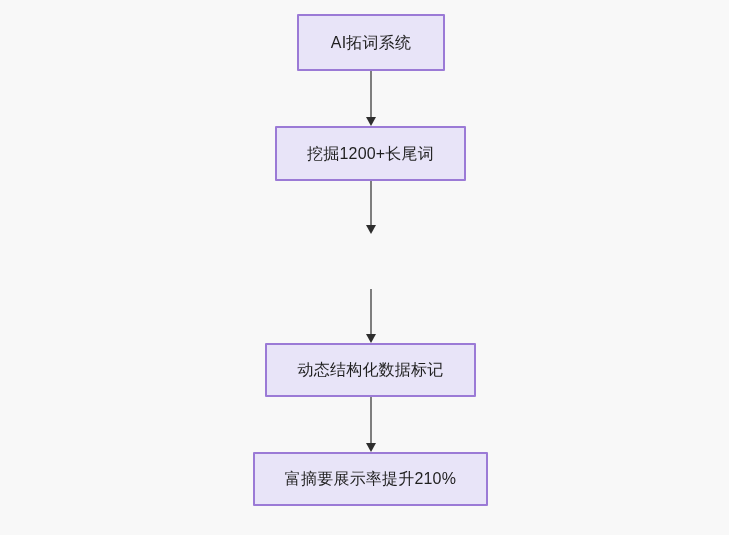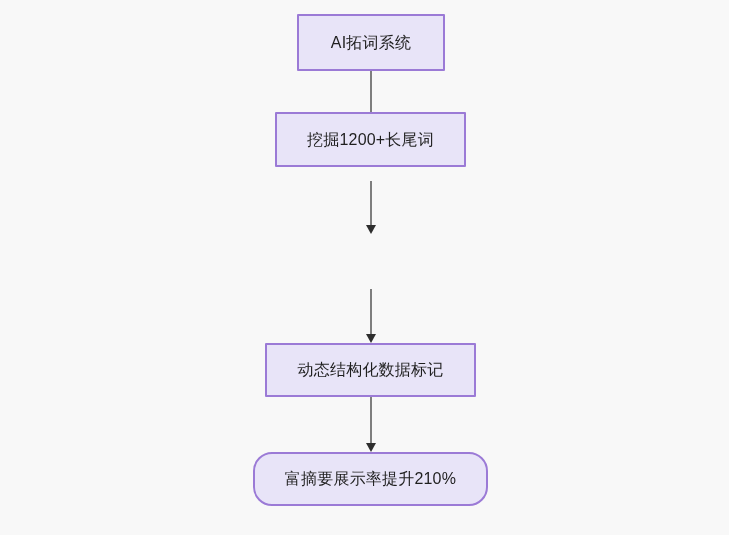--- a/index.html
+++ b/index.html
@@ -65,21 +65,21 @@
 
   <div class="node" style="left: 297px; top: 14px; width: 148px; height: 57px; background: rgb(232, 228, 248); border-color: rgb(155, 122, 214); color: rgb(31, 31, 31);">
     <span class="node-label">AI拓词系统</span>
   </div>
 
   <div class="edge" style="left: 361px; top: 71px; width: 20px; height: 55px;">
     <div class="edge-line" style="height: 46px; background: rgb(126, 126, 126);"></div>
     <div class="edge-head" style="top: 46px; border-top-color: rgb(46, 46, 46);"></div>
   </div>
 
-  <div class="node" style="left: 275px; top: 112px; width: 191px; height: 55px; background: rgb(232, 228, 248); border-color: rgb(155, 122, 214); color: rgb(31, 31, 31);">
+  <div class="node" style="left: 275px; top: 126px; width: 191px; height: 55px; background: rgb(232, 228, 248); border-color: rgb(155, 122, 214); color: rgb(31, 31, 31);">
     <span class="node-label">挖掘1200+长尾词</span>
   </div>
 
   <div class="edge" style="left: 361px; top: 181px; width: 20px; height: 53px;">
     <div class="edge-line" style="height: 44px; background: rgb(126, 126, 126);"></div>
     <div class="edge-head" style="top: 44px; border-top-color: rgb(46, 46, 46);"></div>
   </div>
 
 
   <div class="edge" style="left: 361px; top: 289px; width: 20px; height: 54px;">
@@ -89,17 +89,17 @@
 
   <div class="node" style="left: 265px; top: 343px; width: 211px; height: 54px; background: rgb(232, 228, 248); border-color: rgb(155, 122, 214); color: rgb(31, 31, 31);">
     <span class="node-label">动态结构化数据标记</span>
   </div>
 
   <div class="edge" style="left: 361px; top: 397px; width: 20px; height: 55px;">
     <div class="edge-line" style="height: 46px; background: rgb(126, 126, 126);"></div>
     <div class="edge-head" style="top: 46px; border-top-color: rgb(46, 46, 46);"></div>
   </div>
 
-  <div class="node" style="left: 253px; top: 452px; width: 235px; height: 54px; background: rgb(232, 228, 248); border-color: rgb(155, 122, 214); color: rgb(31, 31, 31); border-radius: 19px;">
+  <div class="node" style="left: 253px; top: 452px; width: 235px; height: 54px; background: rgb(232, 228, 248); border-color: rgb(155, 122, 214); color: rgb(31, 31, 31);">
     <span class="node-label">富摘要展示率提升210%</span>
   </div>
 
 </div>
 
 </body></html>

